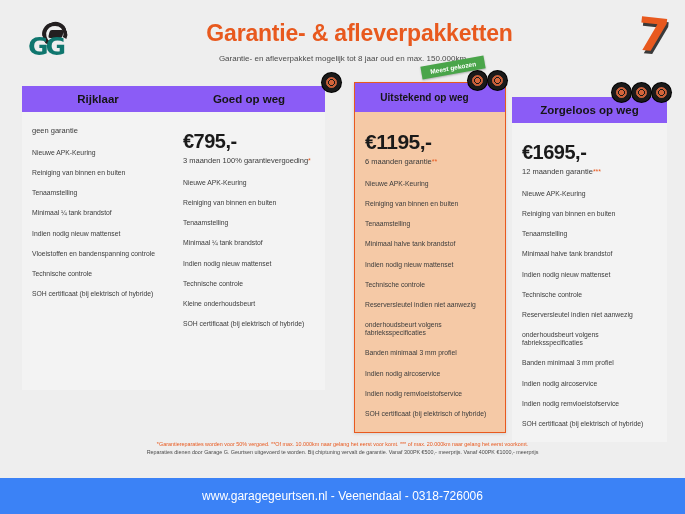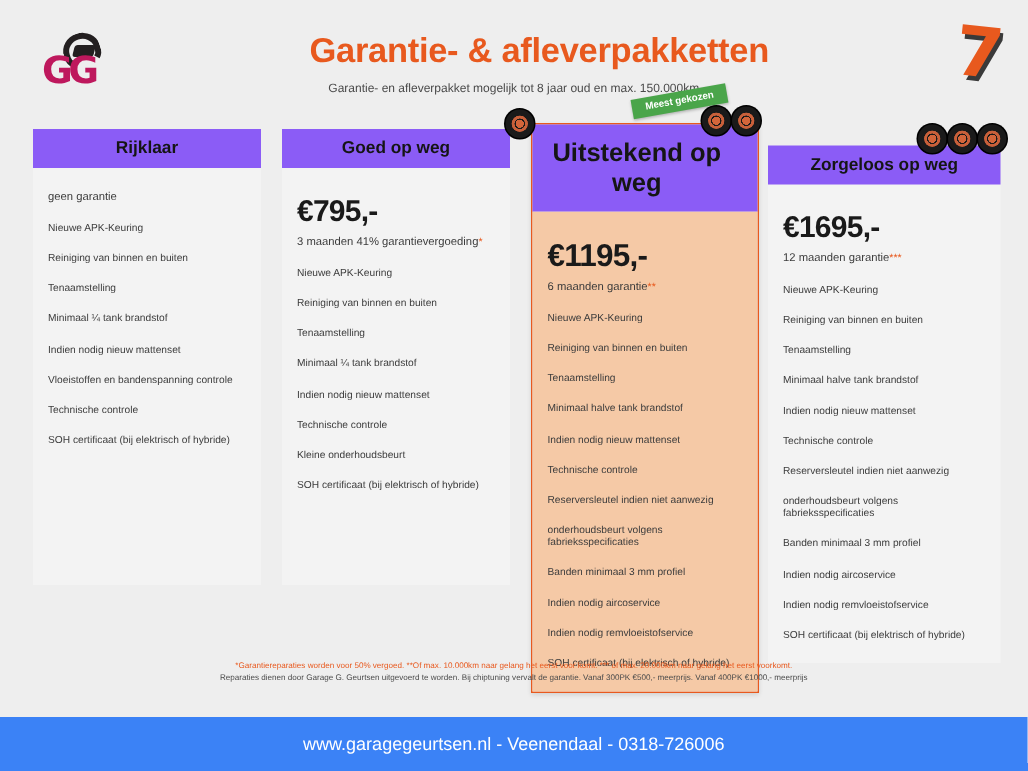--- a/index.html
+++ b/index.html
@@ -10,21 +10,21 @@
     overflow:hidden;
     position:relative;
   }
   .page{position:relative;width:685px;height:514px;background:#eeeeee;}
 
   
   .header{position:relative;height:82px;}
   .logo{position:absolute;left:22px;top:16px;width:58px;height:46px;}
   .logo .gg{
     font-family:"DejaVu Sans", sans-serif;
-    font-weight:bold;font-size:25px;color:#be185d;
+    font-weight:bold;font-size:25px;color:#0f766e;
     position:absolute;left:6px;top:16px;letter-spacing:-3px;
   }
   .logo .hook{
     position:absolute;left:20px;top:6px;width:17px;height:15px;
     border:4px solid #231f20;border-radius:50% 50% 40% 40%;
     border-bottom-color:transparent;transform:rotate(-18deg);
   }
   .logo .hookbar{
     position:absolute;left:27px;top:14px;width:14px;height:8px;
     background:#231f20;transform:skewX(-14deg);border-radius:2px;
@@ -46,37 +46,37 @@
   }
   .subtitle{
     text-align:center;color:#4a4a4a;font-size:8px;
     margin-top:7px;
   }
 
   
   .cols{position:absolute;top:86px;left:0;width:685px;height:350px;}
   .col{position:absolute;top:0;}
   .col.c1{left:22px;width:152px;}
-  .col.c2{left:188px;width:152px;}
+  .col.c2{left:173px;width:152px;}
   .col.c3{left:354px;width:152px;top:-4px;}
   .col.c4{left:512px;width:155px;margin-top:11px;}
 
   .chead{
     background:#8b5cf6;color:#151515;
     font-size:11.5px;font-weight:bold;
     text-align:center;padding:7px 0 7px 0;
     position:relative;z-index:3;
   }
   .cbody{
     background:#f2f2f2;
     padding:14px 10px 14px 10px;
     min-height:250px;
   }
   .col.c1 .cbody,.col.c2 .cbody,.col.c4 .cbody{background:#f3f3f3;}
-  .col.c3 .chead{padding:9px 11px 9px 0;font-size:17px;}
+  .col.c3 .chead{padding:9px 11px 9px 0;font-size:10px;}
   .col.c3 .cbody{background:#f5c9a6;}
   .col.c3 .wrap{
     border:1px solid #E8591E;
     box-shadow:0 1px 3px rgba(0,0,0,.12);
   }
   .price{
     font-size:20px;font-weight:bold;color:#1a1a1a;
     letter-spacing:-0.5px;margin:4px 0 3px 0;
   }
   .col.c3 .price{font-size:21px;}
@@ -176,21 +176,21 @@
       <div class="wrap" style="position:relative;">
         <div class="tires t2">
           <div class="tire">
               <div class="rim"></div>
             </div>
         </div>
         <div class="chead">Goed op weg</div>
         <div class="cbody">
           <div class="price">€795,-</div>
           <div class="guarantee">
-            <span>3 maanden 41% garantievergoeding</span><span class="sup">*</span>
+            <span>3 maanden 100% garantievergoeding</span><span class="sup">*</span>
           </div>
           <div class="feat">Nieuwe APK-Keuring</div>
           <div class="feat">Reiniging van binnen en buiten</div>
           <div class="feat">Tenaamstelling</div>
           <div class="feat">Minimaal ¼ tank brandstof</div>
           <div class="feat">Indien nodig nieuw mattenset</div>
           <div class="feat">Technische controle</div>
           <div class="feat">Kleine onderhoudsbeurt</div>
           <div class="feat">SOH certificaat (bij elektrisch of hybride)</div>
         </div>

